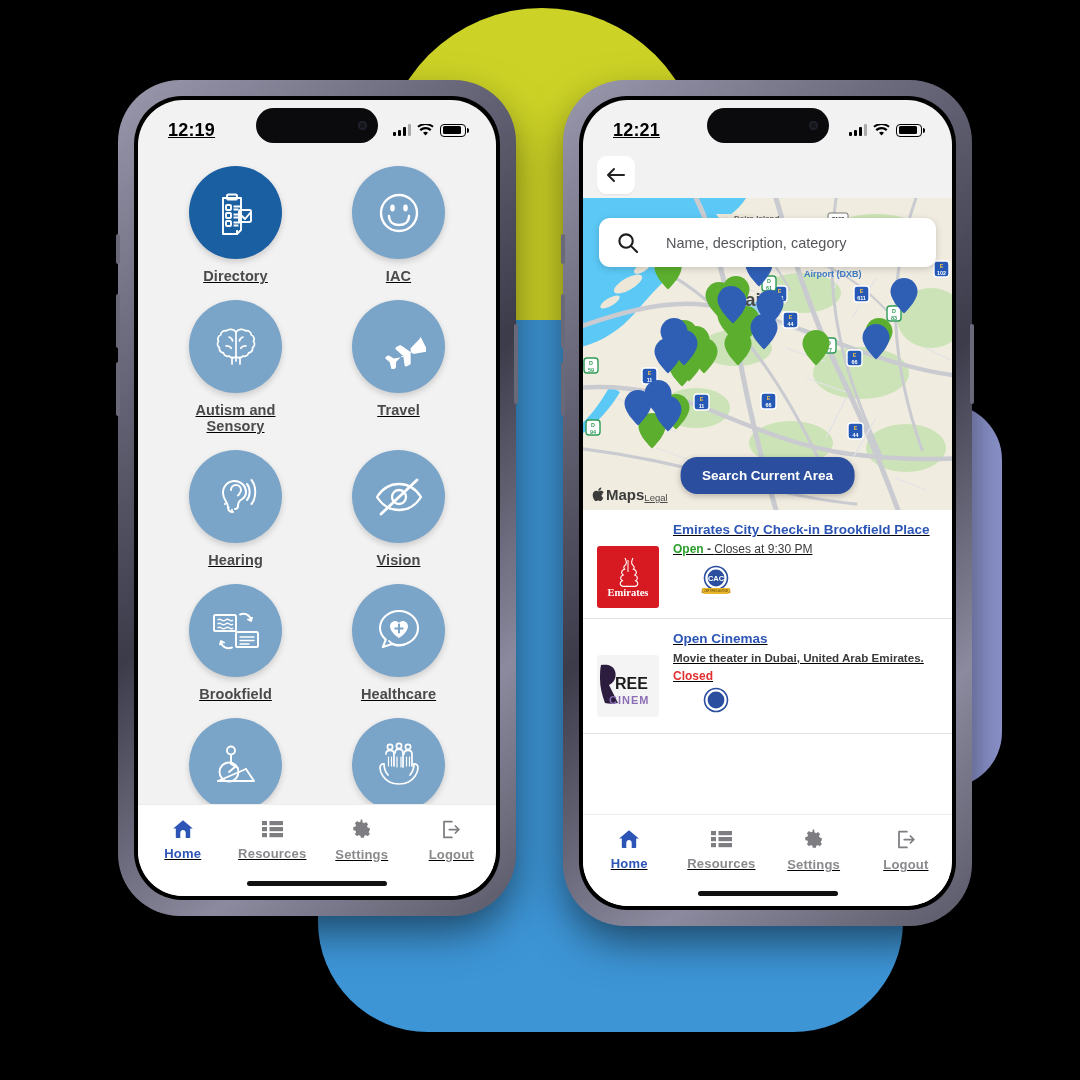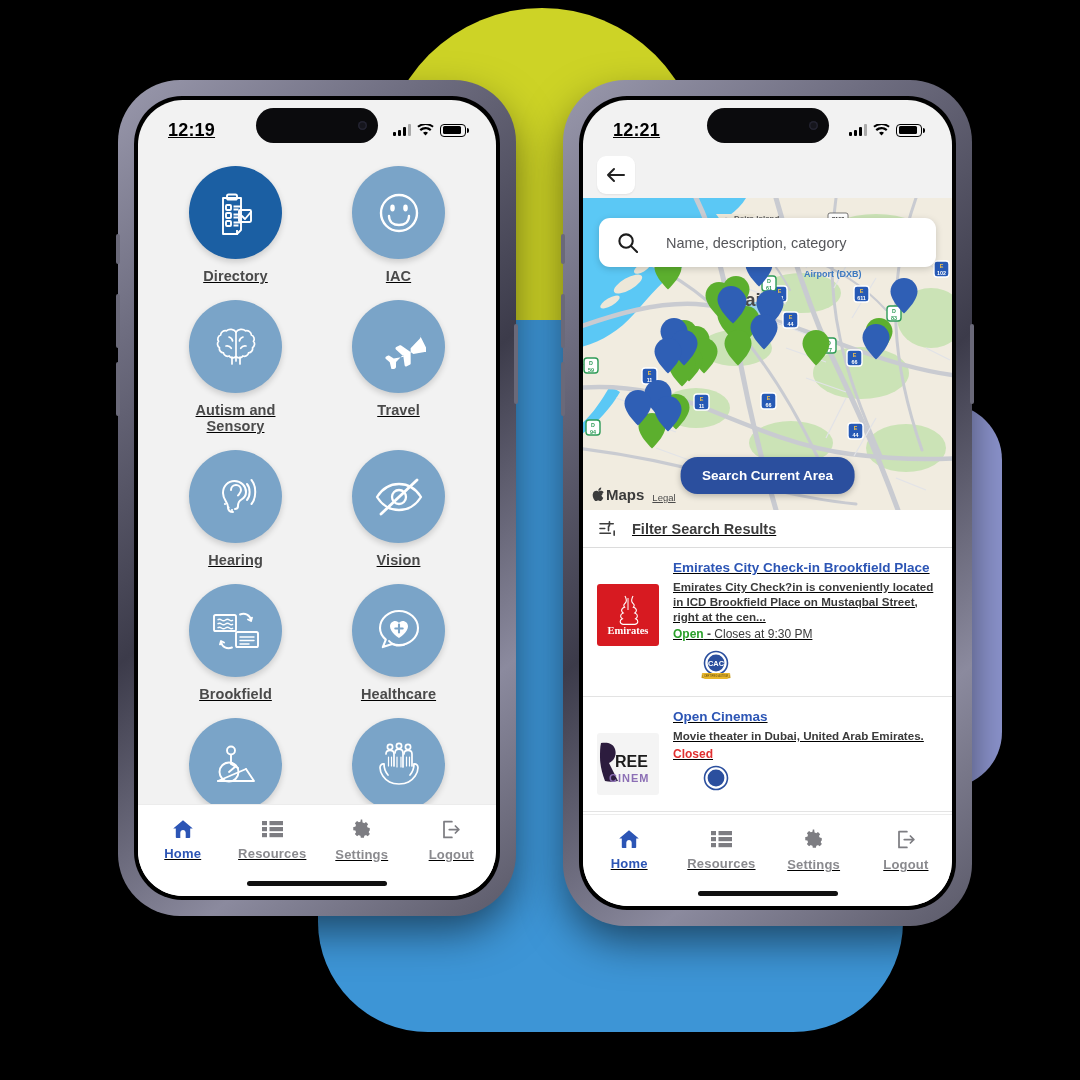--- a/index.html
+++ b/index.html
@@ -110,21 +110,21 @@
     box-shadow:0 1px 2px rgba(0,0,0,.07);
   }
   .map-area{ position:relative; flex:0 0 312px; overflow:hidden; background:#EFE9DC;}
   .map-svg{ position:absolute; inset:0; width:100%; height:100%; }
   .search-bar{
     position:absolute; left:16px; right:16px; top:20px; height:49px;
     background:#fff; border-radius:11px; display:flex; align-items:center;
     gap:28px; padding:0 18px; box-shadow:0 2px 7px rgba(0,0,0,.17); z-index:6; cursor:text;
   }
   .search-bar .ph{ font-size:14.5px; color:#55565A; }
-  .maps-attr{ position:absolute; left:9px; bottom:7px; display:flex; align-items:flex-end; gap:8px; z-index:5;}
+  .maps-attr{ position:absolute; left:9px; bottom:7px; display:flex; align-items:flex-end; z-index:5;}
   .maps-attr .mlogo{ font-size:15px; font-weight:700; color:#3b3b3b; display:flex;align-items:center;gap:1px;}
   .maps-attr .legal{ font-size:9.5px; color:#4b4b4b; text-decoration:underline; cursor:pointer;}
   .search-area-btn{
     position:absolute; left:50%; transform:translateX(-50%); bottom:16px;
     background:#2B4F9E; color:#fff; font-size:13.5px; font-weight:700;
     padding:11px 22px; border-radius:17px; z-index:6; cursor:pointer;
     box-shadow:0 2px 6px rgba(0,0,0,.25);
   }
   .filter-row{
     flex:0 0 38px; background:#fff; display:flex; align-items:center; gap:14px;
@@ -582,42 +582,34 @@
                 <path d="M11.2 9c0-2 1.6-3 1.7-3.1-.9-1.4-2.4-1.5-2.9-1.6-1.2-.1-2.4.7-3 .7-.6 0-1.6-.7-2.6-.7C3.1 4.3 1.8 5.1 1 6.5c-1.3 2.3-.3 5.7.9 7.6.6.9 1.4 1.9 2.4 1.9.9 0 1.3-.6 2.4-.6 1.1 0 1.4.6 2.4.6 1 0 1.7-.9 2.3-1.8.7-1 1-2.1 1-2.1s-2-.8-2-3.1zM9.3 3.1C9.8 2.4 10.2 1.5 10.1.6 9.3.6 8.3 1.1 7.7 1.8c-.5.6-1 1.6-.9 2.5 1 .1 1.9-.5 2.5-1.2z" fill="#3b3b3b"></path>
               </svg>
               <span>Maps</span>
             </div>
             <div class="legal">Legal</div>
           </div>
 
           <div class="search-area-btn">Search Current Area</div>
         </div>
 
-        <div class="filter-row">
-          <svg width="19" height="17" viewBox="0 0 20 18" fill="none" stroke="#3d3d3d" stroke-width="1.7">
-            <path d="M1 4h14M1 9h5M1 14h11" stroke-linecap="round"></path>
-            <path d="M11 1.8v4.4M10 6.8v4.4M16 11.8v4.4" stroke-linecap="round"></path>
-          </svg>
-          <div class="ft">Filter Search Results</div>
-        </div>
 
         <div class="results">
 
           <div class="result">
             <div class="thumb">
               <svg width="62" height="62" viewBox="0 0 62 62">
                 <rect width="62" height="62" fill="#D71A21"></rect>
                 <path d="M28 12c1 2 2 4 1 6-.5 1-1.5 1.6-2 2.6-.5 1 0 2 .6 2.6-1.5.4-3 1.6-3 3.2 0 1.2.8 2 1.6 2.6-1.4.5-2.6 1.6-2.6 3 0 1.2.8 2.2 1.8 2.8-1.2.5-2.2 1.5-2.2 2.8 0 1.6 1.4 2.6 2.8 2.8h12c1.4-.2 2.8-1.2 2.8-2.8 0-1.3-1-2.3-2.2-2.8 1-.6 1.8-1.6 1.8-2.8 0-1.4-1.2-2.5-2.6-3 .8-.6 1.6-1.4 1.6-2.6 0-1.6-1.5-2.8-3-3.2.6-.6 1.1-1.6.6-2.6-.5-1-1.5-1.6-2-2.6-1-2 0-4 1-6" fill="none" stroke="#fff" stroke-width="1.1"></path>
                 <path d="M31 14c0 4 0 8 0 12" stroke="#fff" stroke-width="1" fill="none"></path>
                 <text x="31" y="50" font-family="Liberation Serif, serif" font-size="10.5" fill="#fff" text-anchor="middle" font-weight="600">Emirates</text>
               </svg>
             </div>
             <div class="info">
               <div class="r-title">Emirates City Check-in Brookfield Place</div>
-              <div class="r-desc">Emirates City Check?in is conveniently located in ICD Brookfield Place on Mustaqbal Street, right at the cen...</div>
               <div class="r-status">
                 <span class="open">Open</span>
                 <span class="sep">-</span>
                 <span class="hrs">Closes at 9:30 PM</span>
               </div>
               <div class="badge-cac">
                 <svg width="34" height="34" viewBox="0 0 34 34">
                   <circle cx="17" cy="15" r="11.5" fill="#fff" stroke="#2B4F9E" stroke-width="1.6"></circle>
                   <circle cx="17" cy="15" r="8.4" fill="#2B4F9E"></circle>
                   <text x="17" y="18.2" font-family="Liberation Sans, sans-serif" font-size="7.4" font-weight="700" fill="#fff" text-anchor="middle">CAC</text>

